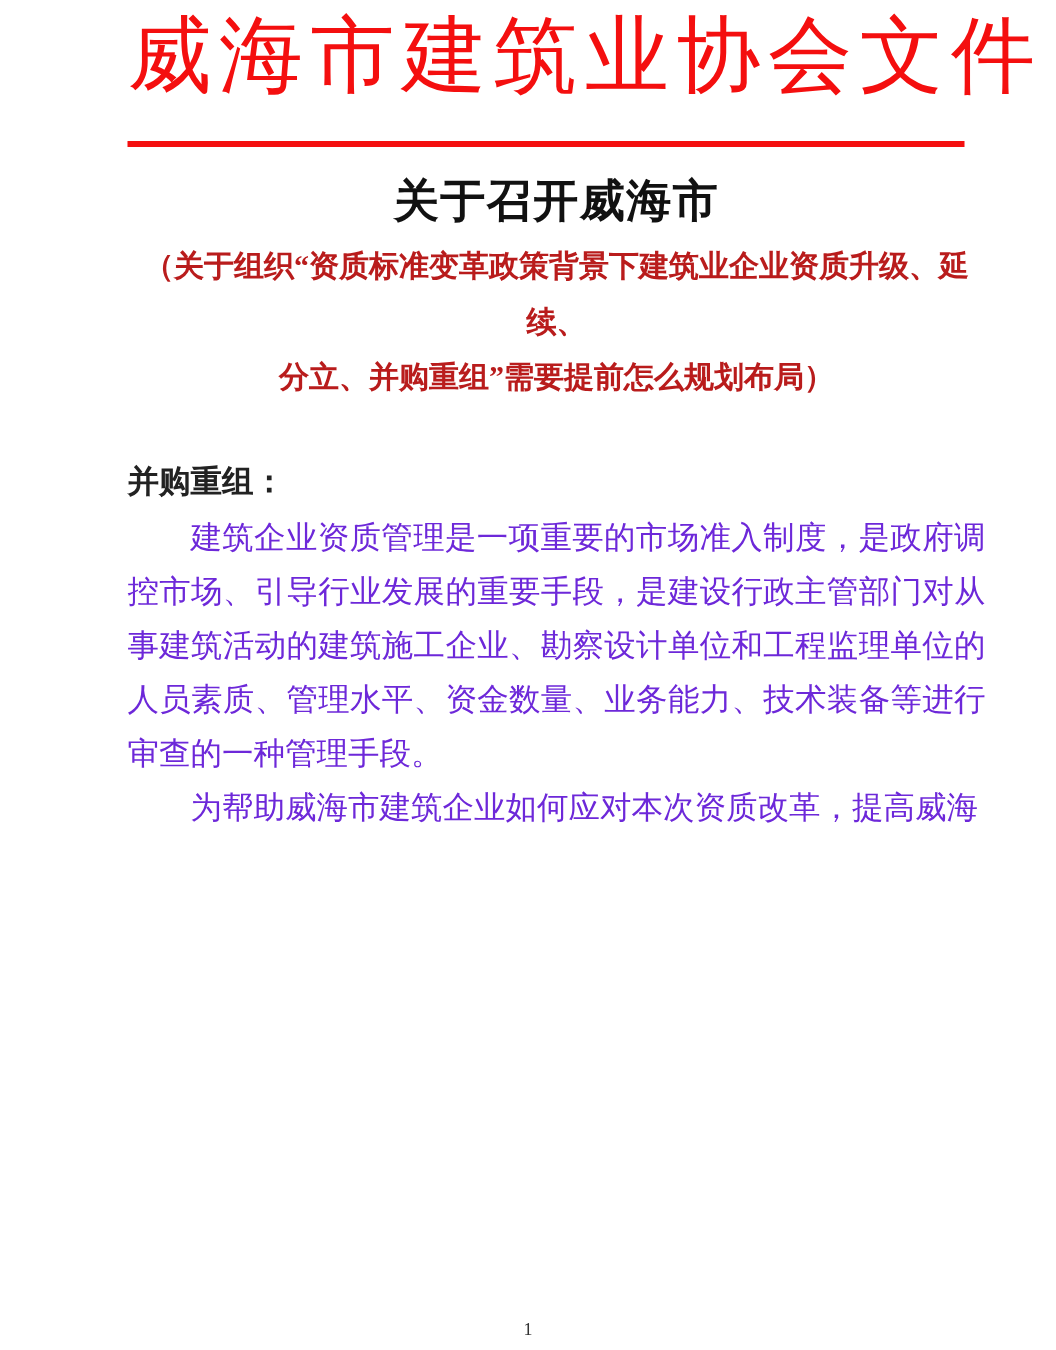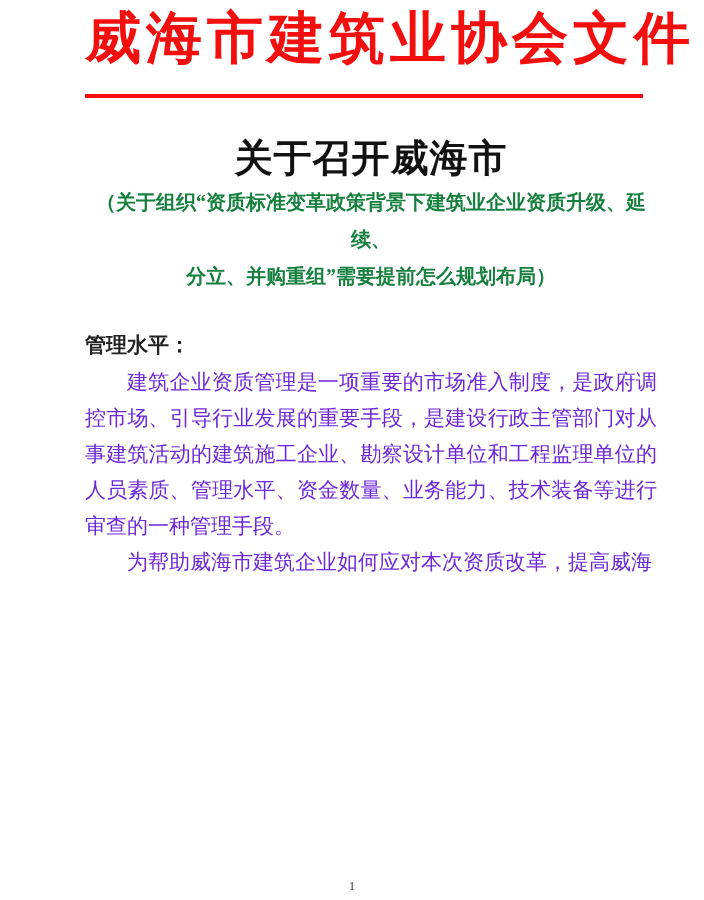--- a/index.html
+++ b/index.html
@@ -15,55 +15,55 @@
     font-family: "Liberation Serif", "DejaVu Serif", serif;
     color: #222222;
   }
   .page {
     padding: 6px 47px 0 85px;
   }
   .header-title {
     color: #f40f0f;
     font-size: 56px;
     line-height: 64px;
-    font-weight: bold;
+    font-weight: normal;
     text-align: center;
     letter-spacing: 5px;
     white-space: nowrap;
   }
   .doc-number {
     margin-top: 58px;
     text-align: center;
     font-size: 20px;
     line-height: 24px;
     letter-spacing: 3px;
     color: #333333;
   }
   .red-divider {
     margin-top: 24px;
     height: 4px;
     width: 558px;
     background: #f40f0f;
   }
   .doc-title {
-    margin-top: 42px;
-    font-size: 38px;
+    margin-top: 18px;
+    font-size: 30px;
     line-height: 37px;
     font-weight: bold;
     text-align: center;
     letter-spacing: 1px;
     color: #111111;
   }
   .doc-subtitle {
     margin-top: 7px;
     font-size: 20px;
     line-height: 37px;
     font-weight: bold;
     text-align: center;
-    color: #15803d;
+    color: #b91c1c;
   }
   .salutation {
     margin-top: 32px;
     font-size: 21px;
     line-height: 37px;
     font-weight: 600;
     color: #222222;
   }
   .body-para {
     margin: 0;
@@ -97,21 +97,21 @@
 
   <div class="doc-title">
     <div>关于召开威海市</div>
   </div>
 
   <div class="doc-subtitle">
     <div>（关于组织“资质标准变革政策背景下建筑业企业资质升级、延续、</div>
     <div>分立、并购重组”需要提前怎么规划布局）</div>
   </div>
 
-  <div class="salutation">管理水平：</div>
+  <div class="salutation">并购重组：</div>
 
   <p class="body-para">建筑企业资质管理是一项重要的市场准入制度，是政府调控市场、引导行业发展的重要手段，是建设行政主管部门对从事建筑活动的建筑施工企业、勘察设计单位和工程监理单位的人员素质、管理水平、资金数量、业务能力、技术装备等进行审查的一种管理手段。</p>
 
 
   <p class="body-para">为帮助威海市建筑企业如何应对本次资质改革，提高威海</p>
 
 </div>
 
 <div class="page-number">1</div>
 

